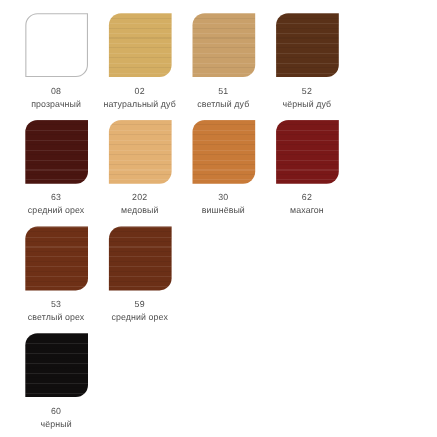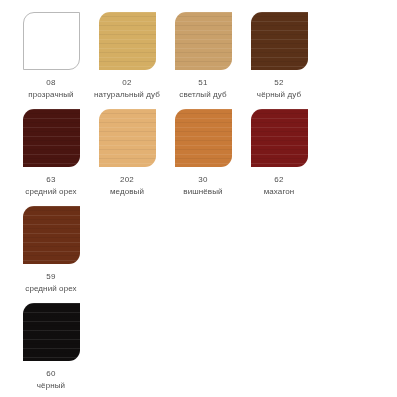--- a/index.html
+++ b/index.html
@@ -175,20 +175,29 @@
             <div class="grain"></div>
           </div>
         </div>
         <div class="chip-code">62</div>
         <div class="chip-name">махагон</div>
       </div>
     </div>
     <div class="swatch-row">
       <div class="swatch-cell">
         <div class="chip-wrap">
+          <div class="chip" style="background-color: rgb(110, 48, 22);">
+            <div class="grain"></div>
+          </div>
+        </div>
+        <div class="chip-code">53</div>
+        <div class="chip-name">светлый орех</div>
+      </div>
+      <div class="swatch-cell">
+        <div class="chip-wrap">
           <div class="chip" style="background-color: rgb(107, 47, 22);">
             <div class="grain"></div>
           </div>
         </div>
         <div class="chip-code">59</div>
         <div class="chip-name">средний орех</div>
       </div>
     </div>
     <div class="swatch-row">
       <div class="swatch-cell">

